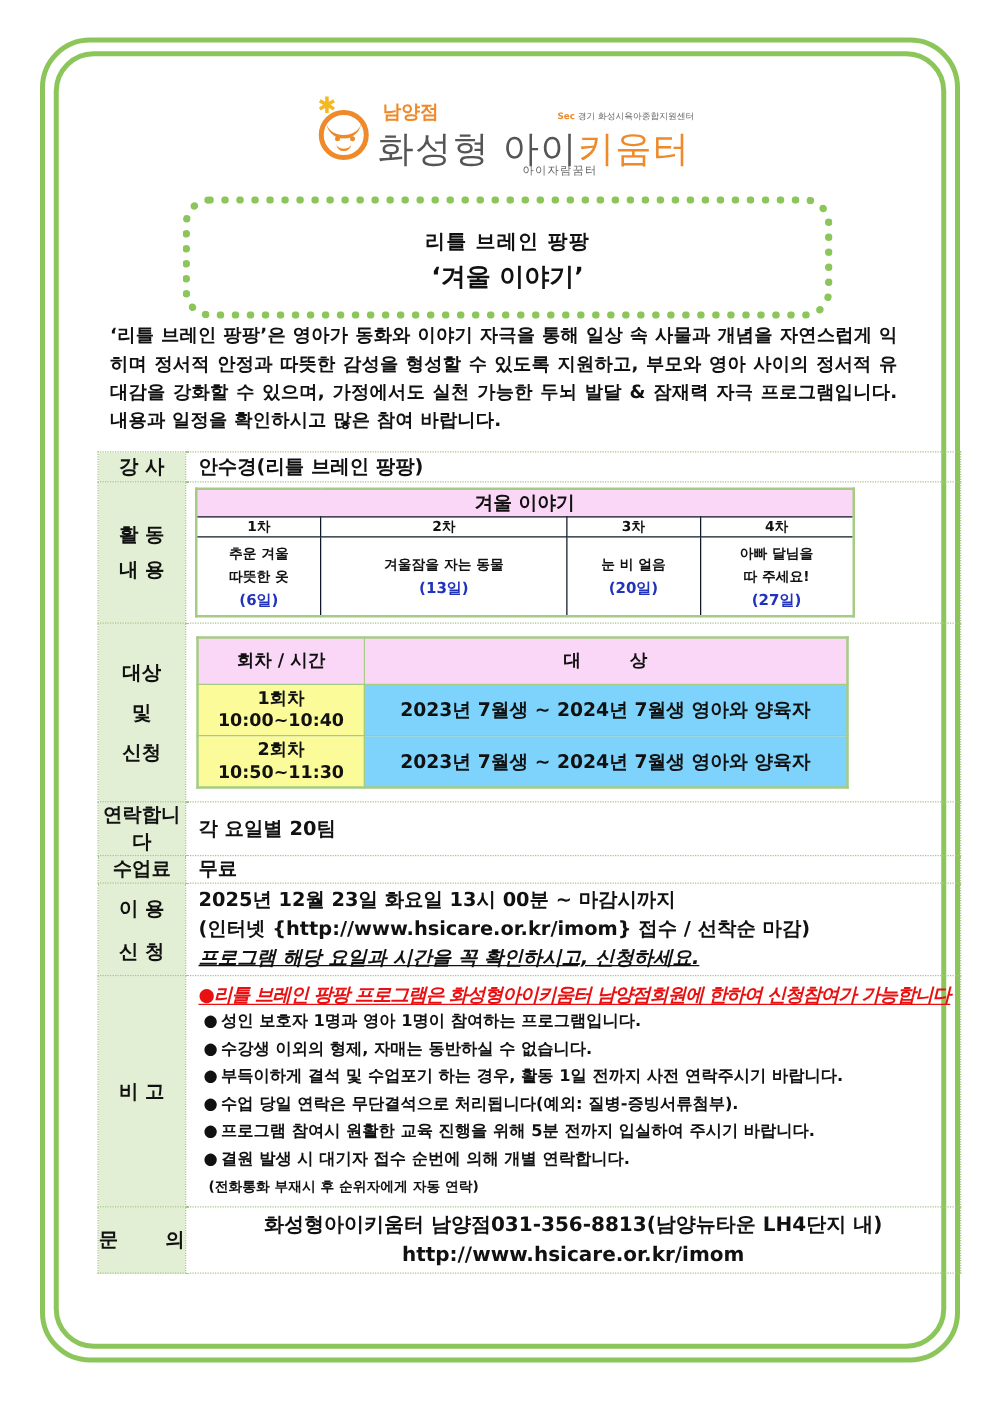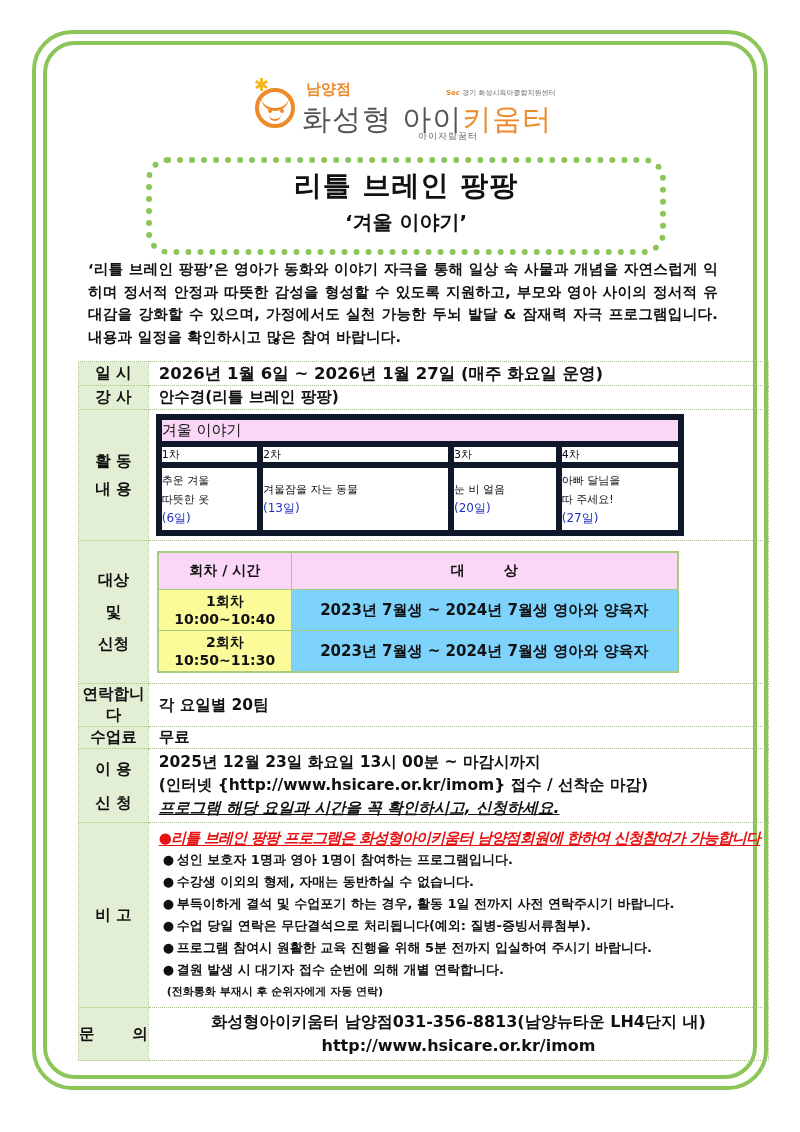--- a/index.html
+++ b/index.html
@@ -24,34 +24,34 @@
   .logo-name { position: absolute; left: 52px; top: 26px; font-size: 29px; font-weight: normal; letter-spacing: 1px; white-space: nowrap; }
   .logo-name .a { color: #555; }
   .logo-name .b { color: #ee8a2a; }
   .logo-sub { position: absolute; left: 168px; top: 56px; font-size: 9px; color: #666; letter-spacing: 1px; }
   .logo-center { position: absolute; left: 196px; top: 14px; font-size: 7px; color: #666; white-space: nowrap; }
   .logo-center .mk { color: #ee8a2a; font-weight: bold; }
 
   
   .title-box { position: absolute; left: 146px; top: 157px; width: 508px; height: 86px;
                border: 6px dotted #8cc65a; border-radius: 22px; text-align: center; }
-  .title-main { font-size: 28px; font-weight: bold; margin-top: 4px; letter-spacing: 1px; }
+  .title-main { font-size: 16px; font-weight: bold; margin-top: 20px; letter-spacing: 1px; }
   .title-sub { font-size: 20px; font-weight: bold; margin-top: 4px; }
 
   .intro { position: absolute; left: 88px; top: 258px; width: 630px; font-size: 14.6px; font-weight: bold;
            line-height: 22.5px; text-align: justify; letter-spacing: 0.2px; }
 
   
   .main-table { position: absolute; left: 78px; top: 361px; width: 644px; border-collapse: collapse; }
   .main-table > tbody > tr > td { border: 1px dotted #a8c48c; padding: 0; }
   .lbl { width: 100px; background: #e3efd4; text-align: center; font-weight: bold; font-size: 15.5px; vertical-align: middle; }
   .val { padding-left: 10px !important; font-weight: bold; font-size: 15.5px; }
 
   .inner-act { width: 528px; margin: 4px 0 4px 7px; border-collapse: collapse; border: 2px solid #a6cc84; }
-  .inner-act td { border: 6px solid #0f172a; text-align: left; font-weight: normal; font-size: 11px; padding: 0; }
+  .inner-act td { border: 1px solid #0f172a; text-align: center; font-weight: bold; font-size: 11px; padding: 0; }
   .inner-act .hdr { background: #fbd7f7; font-size: 15px; height: 21px; }
   .inner-act .rnd { height: 15px; }
   .inner-act .content { height: 62px; line-height: 19px; }
   .blue { color: #2233bb; font-size: 12px; }
 
   .inner-target { width: 522px; margin: 10px 0 10px 8px; border-collapse: collapse; border: 2px solid #a6cc84; }
   .inner-target td { border: 1px solid #a6cc84; text-align: center; font-weight: bold; }
   .inner-target .th { background: #fbd7f7; height: 34px; font-size: 14px; }
   .inner-target .time { background: #fbfb9a; height: 38px; font-size: 14px; line-height: 18px; width: 130px; }
   .inner-target .target { background: #7dd3fc; font-size: 15px; }
@@ -91,24 +91,20 @@
 <div class="title-box">
   <div class="title-main">리틀 브레인 팡팡</div>
   <div class="title-sub">‘겨울 이야기’</div>
 </div>
 
 <div class="intro">‘리틀 브레인 팡팡’은 영아가 동화와 이야기 자극을 통해 일상 속 사물과 개념을 자연스럽게 익히며 정서적 안정과 따뜻한 감성을 형성할 수 있도록 지원하고, 부모와 영아 사이의 정서적 유대감을 강화할 수 있으며, 가정에서도 실천 가능한 두뇌 발달 &amp; 잠재력 자극 프로그램입니다. 내용과 일정을 확인하시고 많은 참여 바랍니다.</div>
 
 <table class="main-table">
   <tbody>
     <tr style="height:24px">
-      <td class="lbl">일 시</td>
-      <td class="val" style="font-size:16.5px">2026년 1월 6일 ~ 2026년 1월 27일 (매주 화요일 운영)</td>
-    </tr>
-    <tr style="height:24px">
       <td class="lbl">강 사</td>
       <td class="val">안수경(리틀 브레인 팡팡)</td>
     </tr>
     <tr>
       <td class="lbl" style="line-height:28px">
         <div>활 동</div>
         <div>내 용</div>
       </td>
       <td>
         <table class="inner-act">

